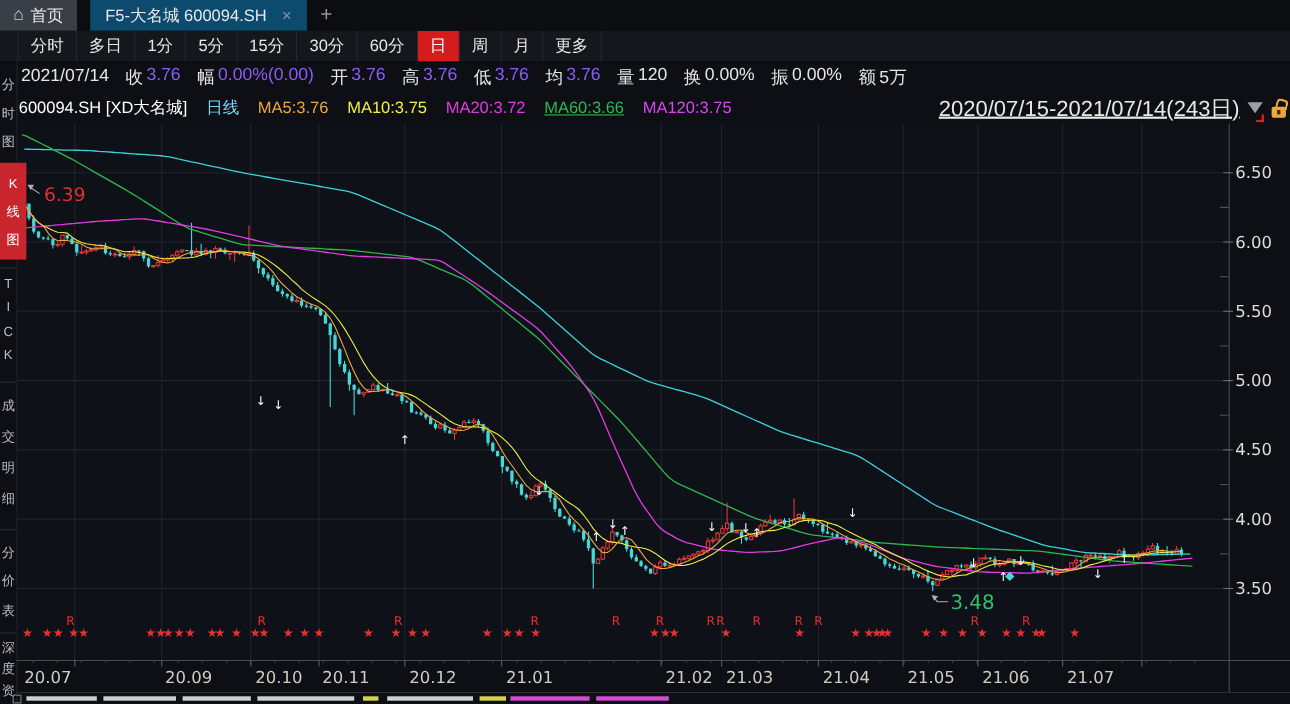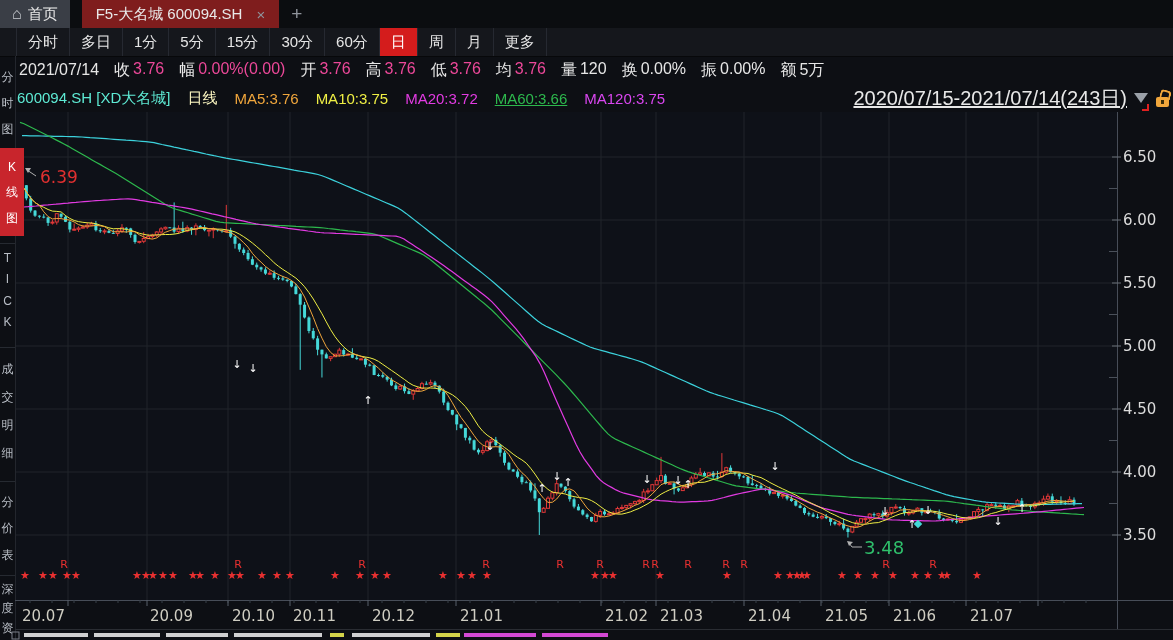--- a/index.html
+++ b/index.html
@@ -2,41 +2,41 @@
 <html><head>
 <meta charset="utf-8">
 <style>
   html,body{margin:0;padding:0;background:#000;}
   .app{position:relative;width:1173px;height:640px;background:#0d0f14;overflow:hidden;
        font-family:"Liberation Sans",sans-serif;-webkit-font-smoothing:antialiased;}
   
   .tabbar{position:absolute;top:0;left:0;right:0;height:28px;background:#0b0d10;display:flex;align-items:stretch;}
   .tab-home{display:flex;align-items:center;gap:6px;padding:0 12px;background:#3a3e46;color:#e8e8e8;font-size:15px;}
   .home-glyph{font-size:16px;color:#c9ccd2;line-height:1;}
-  .tab-stock{display:flex;align-items:center;gap:14px;padding:0 14px;margin-left:12px;background:#7f1d1d;color:#e8e8e8;font-size:15px;}
+  .tab-stock{display:flex;align-items:center;gap:14px;padding:0 14px;margin-left:12px;background:#0c4a6e;color:#e8e8e8;font-size:15px;}
   .tab-close{color:#8f949c;font-size:15px;line-height:1;}
   .tab-new{display:flex;align-items:center;padding:0 12px;color:#8f949c;font-size:19px;}
   
   .toolbar{position:absolute;top:28px;left:0;right:0;height:28px;background:#15171c;border-bottom:1px solid #07080a;
            display:flex;justify-content:space-between;overflow:hidden;}
   .tb-group{display:flex;align-items:stretch;text-align:center;}
   .tb-left{margin-left:16px;border-left:1px solid #262931;}
   .tb-item{padding:0 11px;line-height:27px;font-size:15px;color:#e6e6e6;border-right:1px solid #262931;position:relative;white-space:nowrap;}
   .active-period{background:#d41c1c;color:#fff;}
   .badge-dot{position:absolute;top:2px;right:3px;width:7px;height:7px;border-radius:50%;background:#ea1717;}
   
   .infobar{position:absolute;top:56px;left:19px;right:0;height:28px;display:flex;align-items:center;gap:15px;
            font-size:16px;color:#e6e6e6;white-space:nowrap;overflow:hidden;}
   .field{display:flex;gap:3px;}
-  .v-red{color:#ec4899;}
+  .v-red{color:#8b5cf6;}
   .v-white{color:#e6e6e6;}
   
   .chart-header{position:absolute;top:84px;left:17px;right:0;height:28px;display:flex;align-items:center;gap:17px;
                 font-size:15px;white-space:nowrap;}
-  .sym{color:#5eead4;}
+  .sym{color:#ffffff;}
   .range-group{position:absolute;right:4px;top:84px;height:28px;display:flex;align-items:center;gap:7px;}
   .range-text{color:#e8e8e8;text-decoration:underline;font-size:20px;}
   .tri-wrap{position:relative;width:15px;height:14px;}
   .tri{position:absolute;top:2px;left:0;width:0;height:0;border-left:7px solid transparent;border-right:7px solid transparent;border-top:10px solid #9aa0a8;}
   .red-corner{position:absolute;top:13px;left:8px;width:5px;height:5px;border-right:2px solid #e02020;border-bottom:2px solid #e02020;}
   .lock{position:relative;width:13px;height:10px;background:#f0a63c;border-radius:2px;margin-top:7px;}
   .lock::before{content:"";position:absolute;top:-7px;left:4px;width:7px;height:7px;border:2px solid #f0a63c;border-bottom:none;
                 border-radius:4px 4px 0 0;transform:rotate(14deg);}
   .lock::after{content:"";position:absolute;top:3px;left:5px;width:3px;height:4px;background:#3a2c08;}
   
@@ -123,21 +123,21 @@
         <span class="v-white">0.00%</span>
       </span>
       <span class="field">
         <span>额</span>
         <span class="v-white">5万</span>
       </span>
     </div>
 
   <div class="chart-header">
     <span class="sym">600094.SH [XD大名城]</span>
-    <span style="color:#fef9c3">日线</span>
+    <span style="color:#7dd3fc">日线</span>
   <span style="color: rgb(240, 166, 60);">MA5:3.76</span>
       <span style="color: rgb(238, 238, 68);">MA10:3.75</span>
       <span style="color: rgb(226, 59, 226);">MA20:3.72</span>
       <span style="color: rgb(45, 184, 77); text-decoration: underline;">MA60:3.66</span>
       <span style="color: #d946ef;">MA120:3.75</span>
     </div>
   <div class="range-group">
     <span class="range-text">2020/07/15-2021/07/14(243日)</span>
     <span class="tri-wrap">
       <span class="tri"></span>

